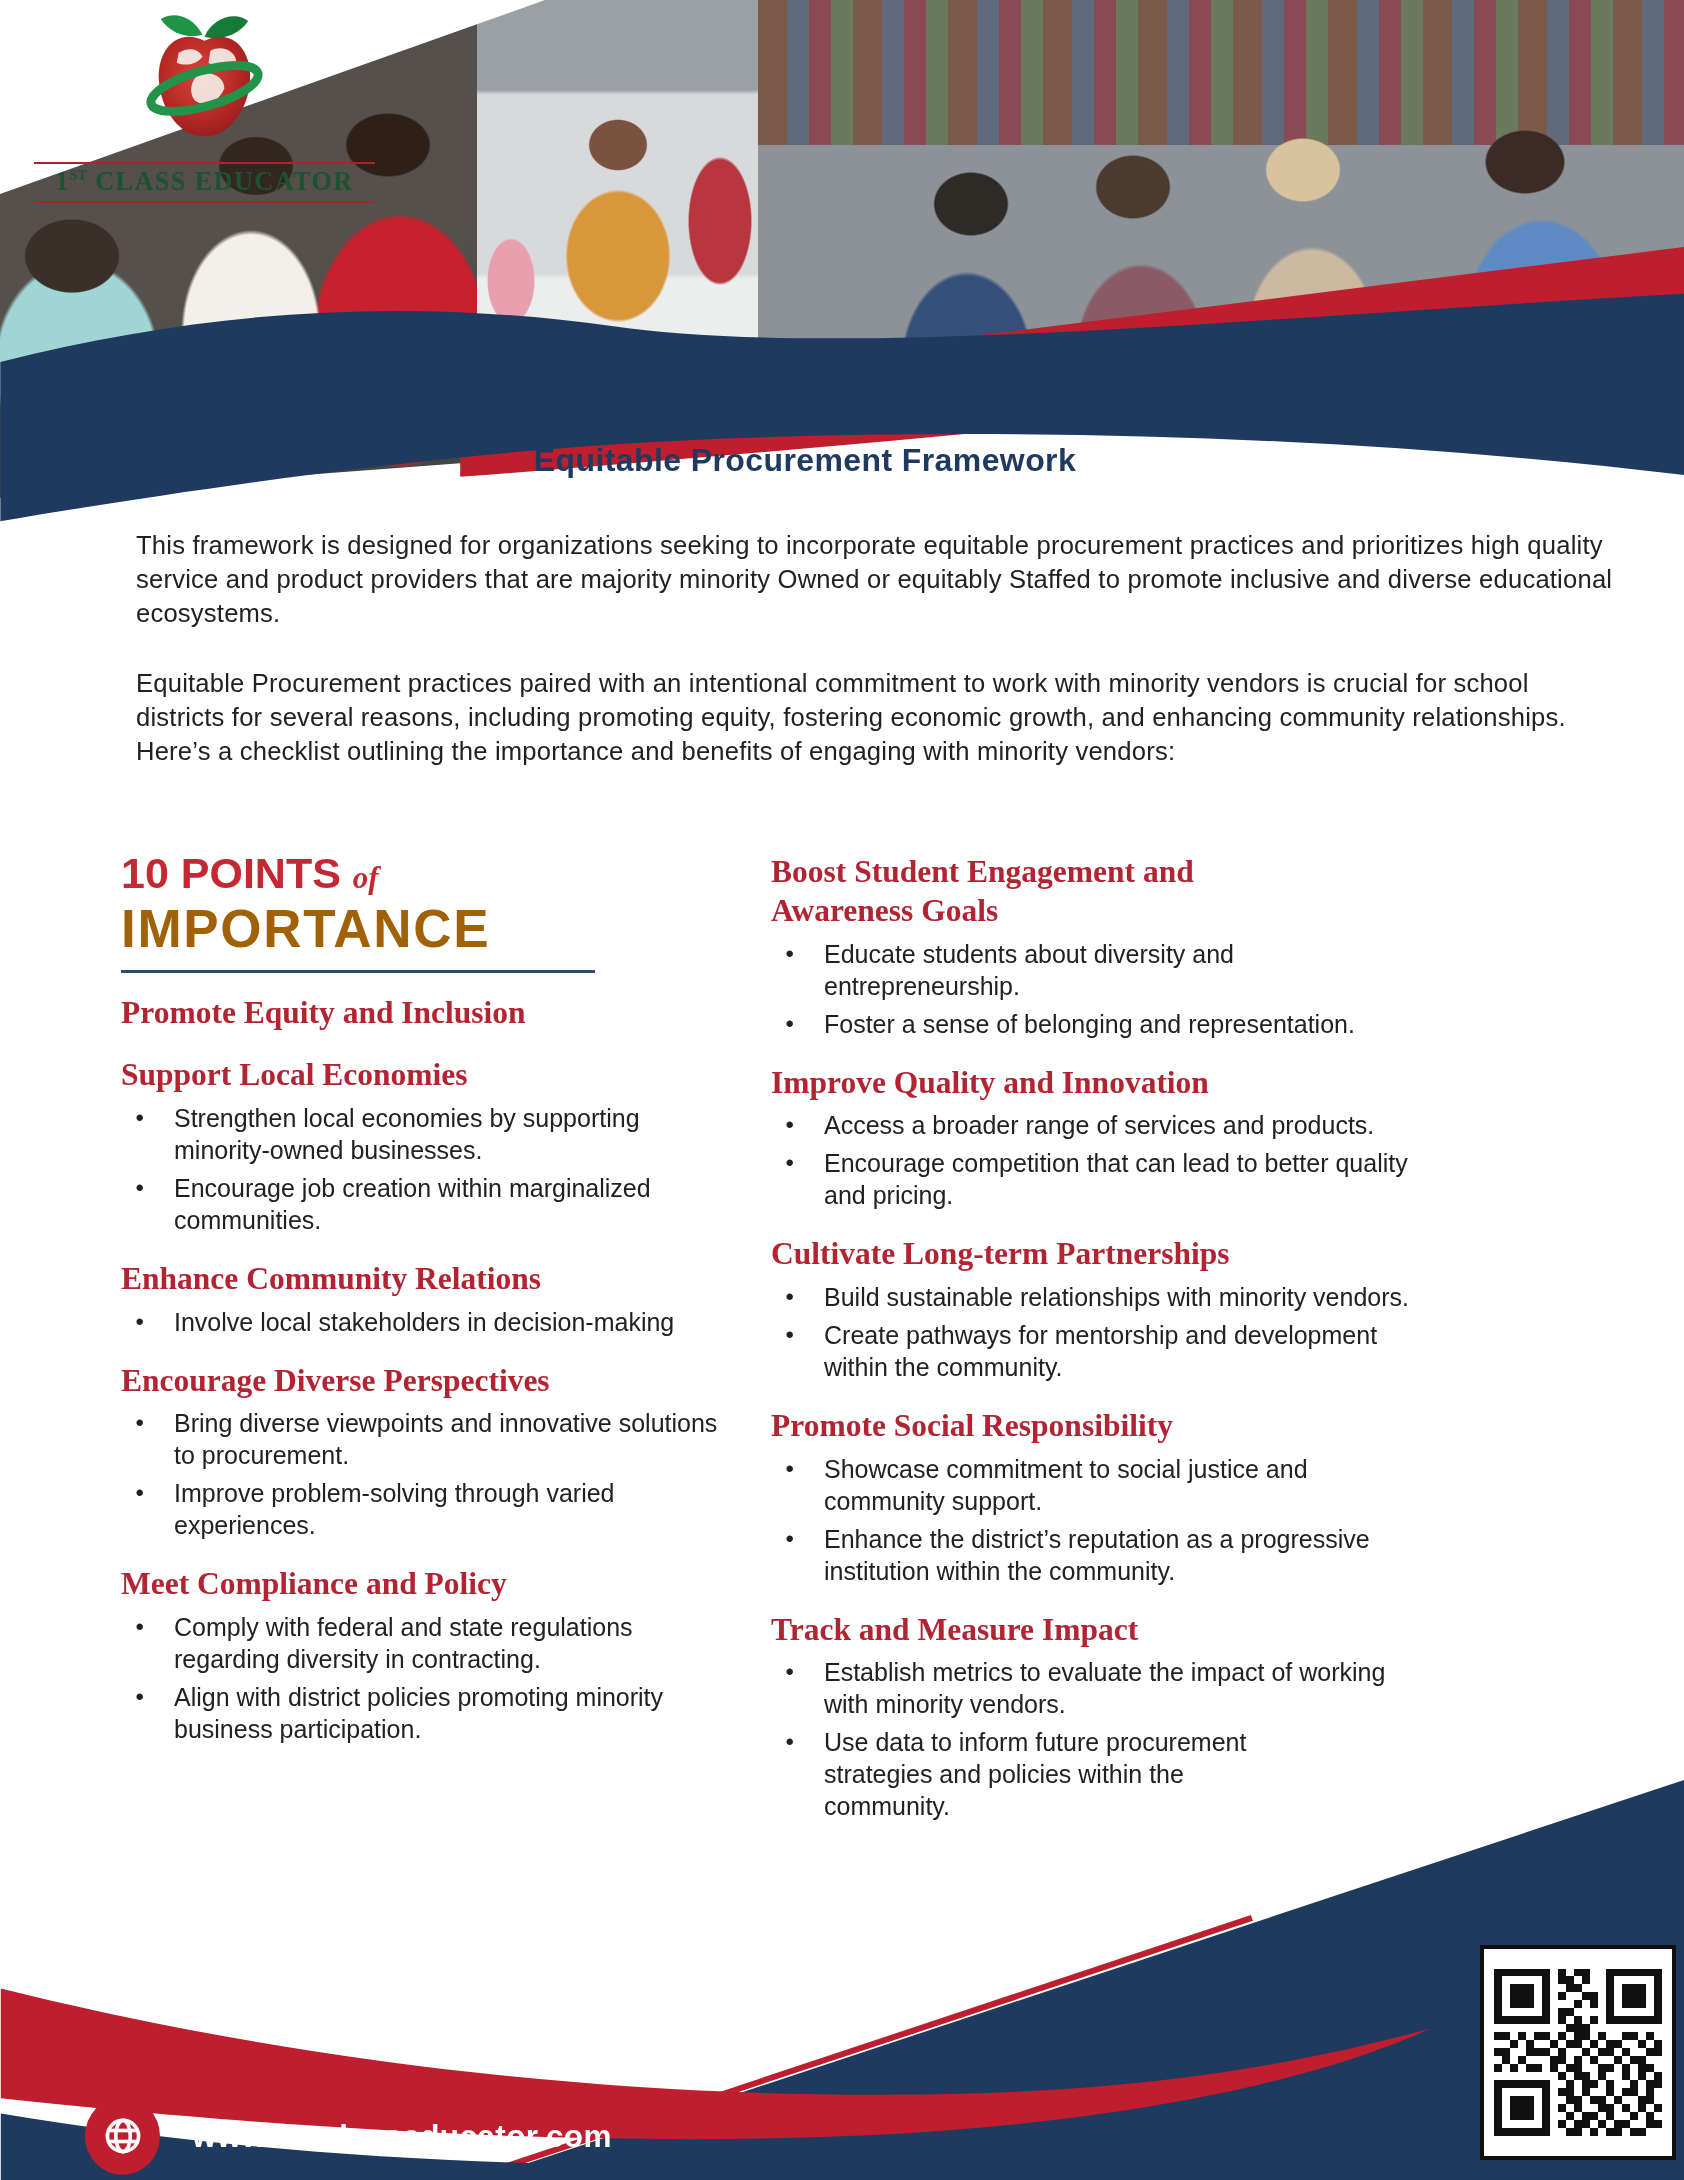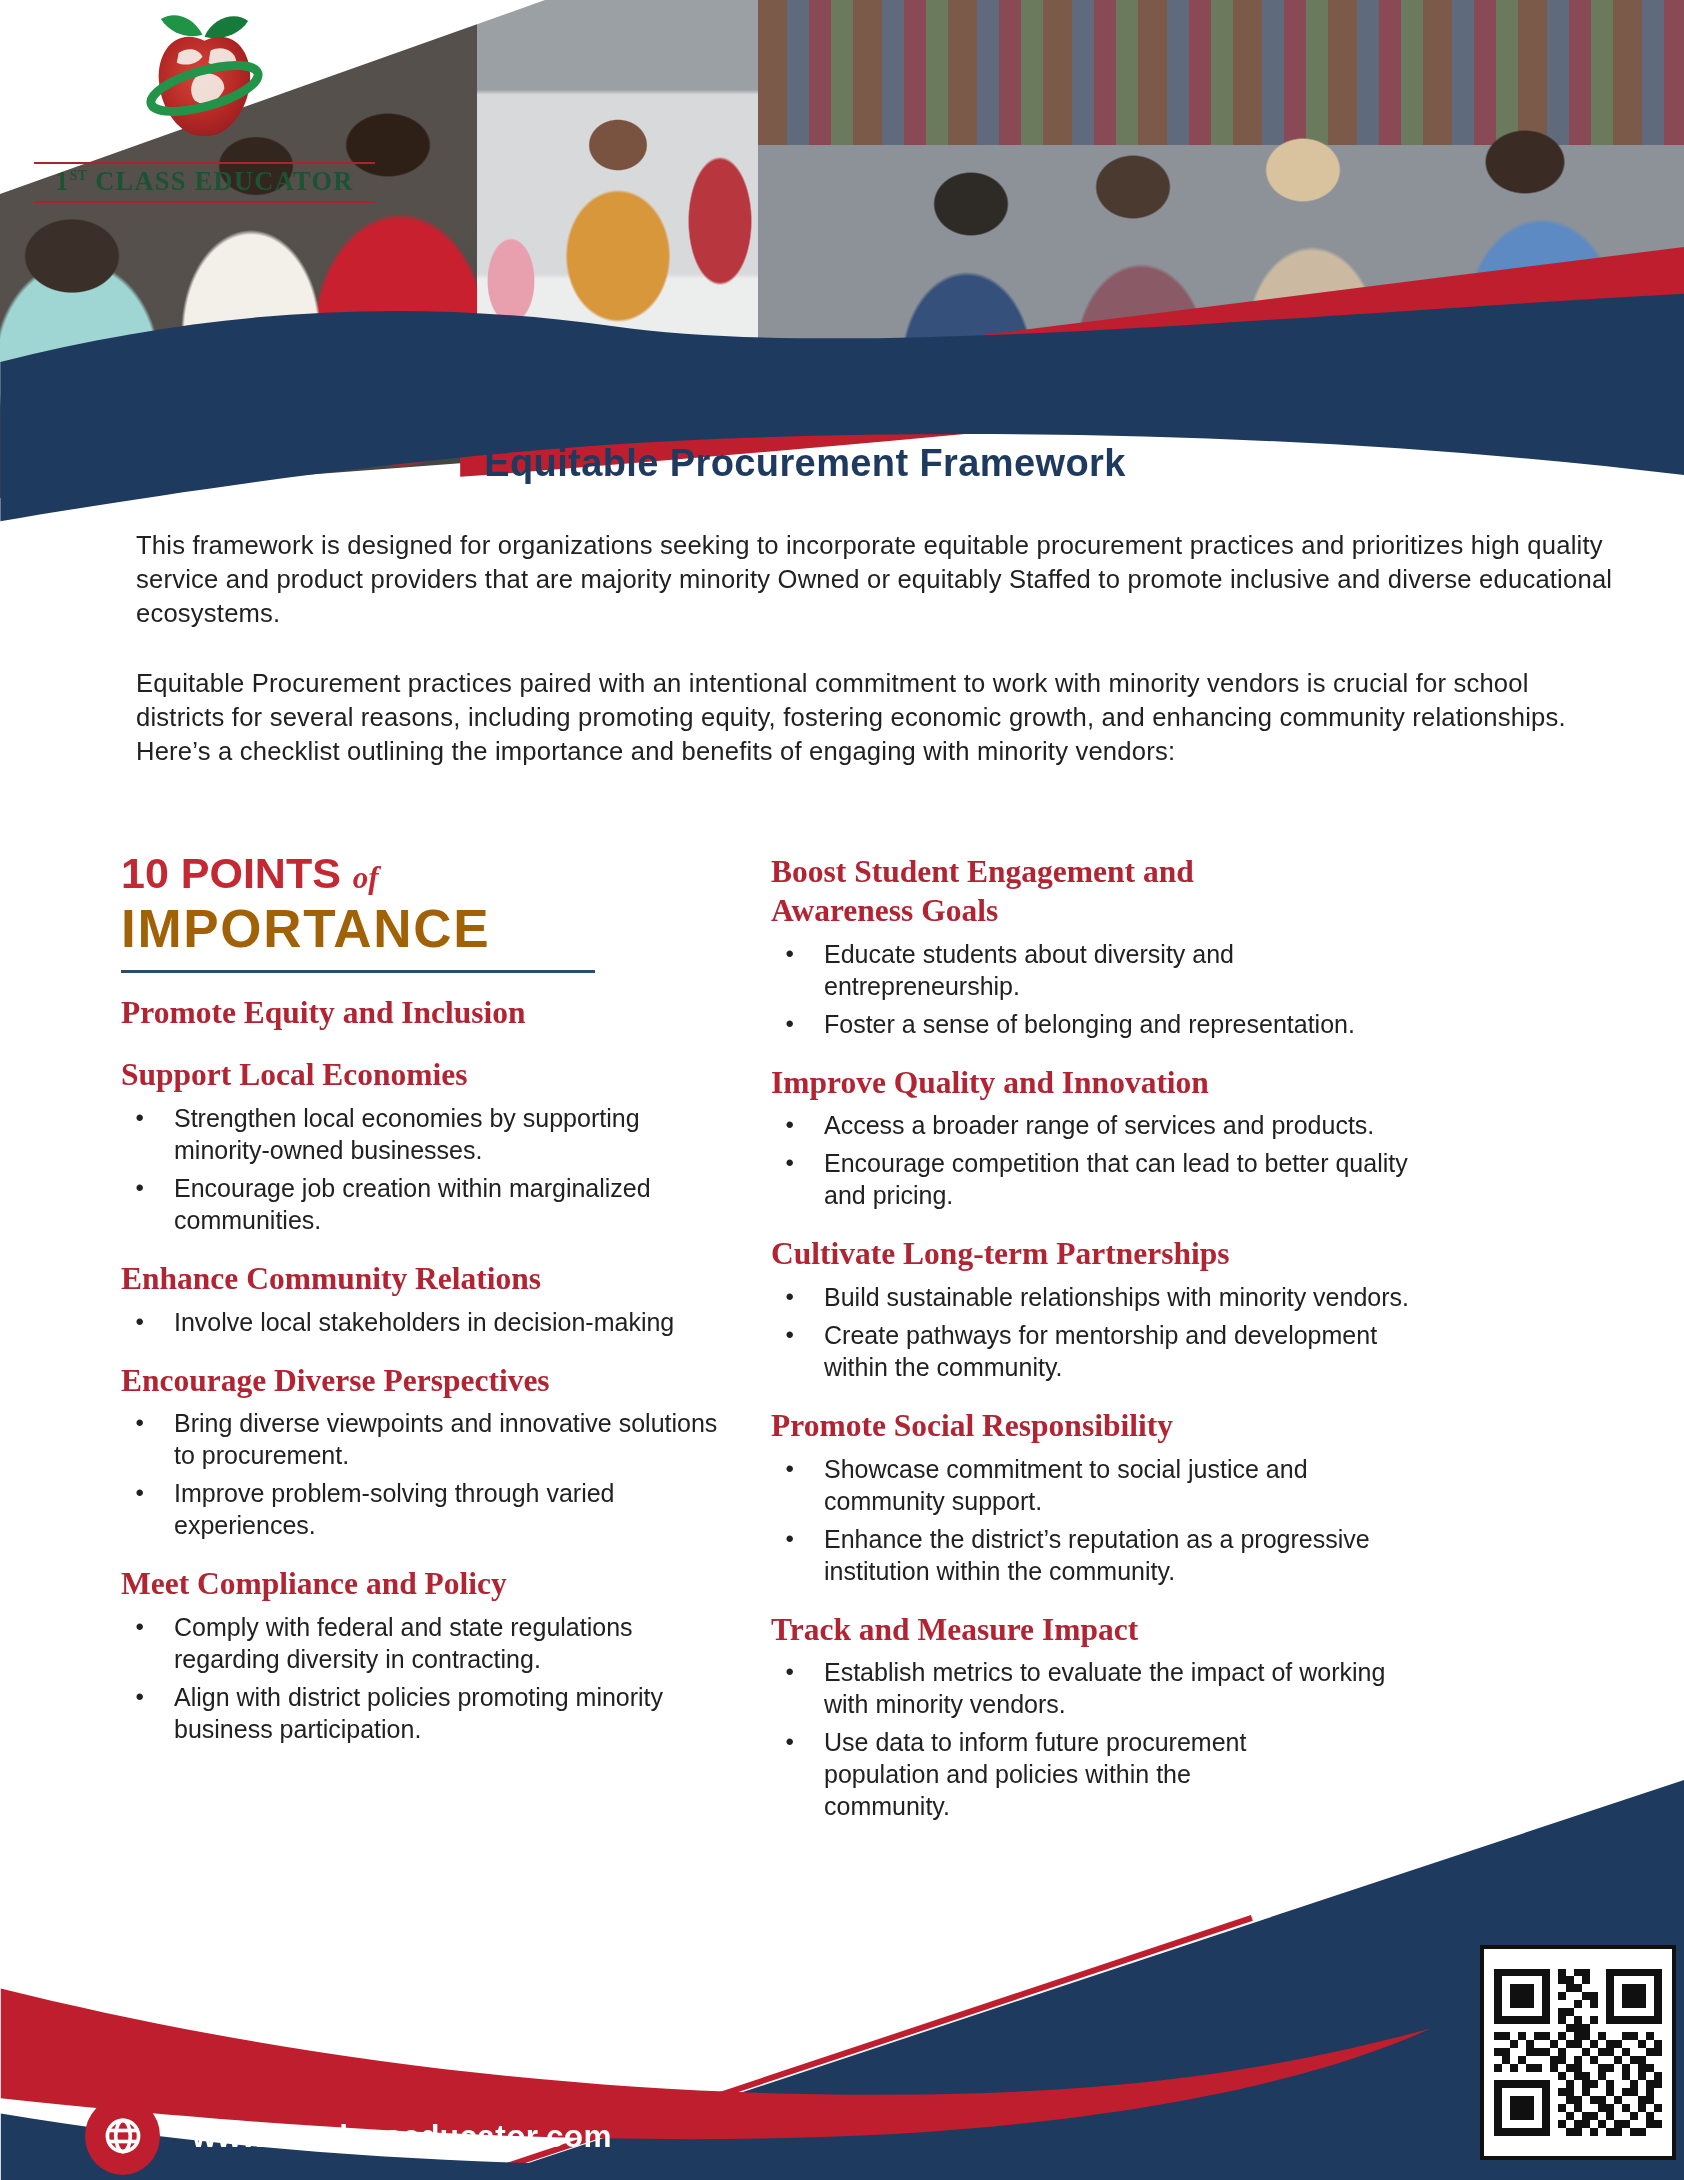--- a/index.html
+++ b/index.html
@@ -43,21 +43,21 @@
   .curves{position:absolute;top:0;left:0;pointer-events:none;}
   
   .logo{position:absolute;top:6.8px;left:34px;width:341px;}
   .logo-mark{margin:0 auto;width:119px;height:143px;}
   .logo-text{margin-top:12px;border-top:2.6px solid #a8262b;border-bottom:2.6px solid #a8262b;
              padding:2.6px 0 3.4px;text-align:center;font-family:"Liberation Serif",serif;
              font-weight:700;font-size:26.4px;letter-spacing:1.3px;color:var(--logo-green,#1b4f30);}
   .logo-text sup{font-size:13.6px;vertical-align:super;letter-spacing:0.4px;}
   
   .doc-title{position:absolute;top:442px;left:0;width:1610px;text-align:center;
-             font-size:38px;font-weight:700;letter-spacing:0.4px;color:var(--navy,#1e3a5f);}
+             font-size:32px;font-weight:700;letter-spacing:0.4px;color:var(--navy,#1e3a5f);}
   
   .intro{position:absolute;top:528px;left:136px;width:1484px;font-size:25.6px;line-height:34px;letter-spacing:0.2px;}
   .intro p{margin:0 0 36px 0;}
   
   .col{position:absolute;}
   .col-left{left:121px;top:850px;width:615px;}
   .col-right{left:771px;top:852px;width:654px;}
   .points .l1{font-size:43px;line-height:46px;font-weight:700;color:var(--points-red,#c42833);}
   .points .l1 .pof{font-family:"Liberation Serif",serif;font-style:italic;font-weight:700;
                    font-size:31px;letter-spacing:0;}
@@ -204,21 +204,21 @@
       <ul>
         <li>Showcase commitment to social justice and community support.</li>
         <li>Enhance the district’s reputation as a progressive institution within the community.</li>
       </ul>
     </section>
 
     <section>
       <h3>Track and Measure Impact</h3>
       <ul>
         <li>Establish metrics to evaluate the impact of working with minority vendors.</li>
-        <li class="narrow">Use data to inform future procurement population and policies within the community.</li>
+        <li class="narrow">Use data to inform future procurement strategies and policies within the community.</li>
       </ul>
     </section>
   </div>
 
   <svg class="footer-art" width="1685" height="400" viewBox="0 0 1978 470">
     <path d="M1978,0 L1978,470 L560,470 Z" fill="#1e3a5f"></path>
     <line x1="590" y1="455" x2="1470" y2="162" stroke="#bf1e2e" stroke-width="7"></line>
     <path d="M0,245 C350,332 750,380 1150,368 C1400,360 1560,324 1680,292
              C1540,356 1320,400 1050,416 C670,436 260,402 0,374 Z" fill="#bf1e2e"></path>
     <path d="M0,392 C300,442 640,462 990,448 C1280,436 1520,402 1720,362 L1978,318 L1978,470 L0,470 Z" fill="#1e3a5f"></path>

